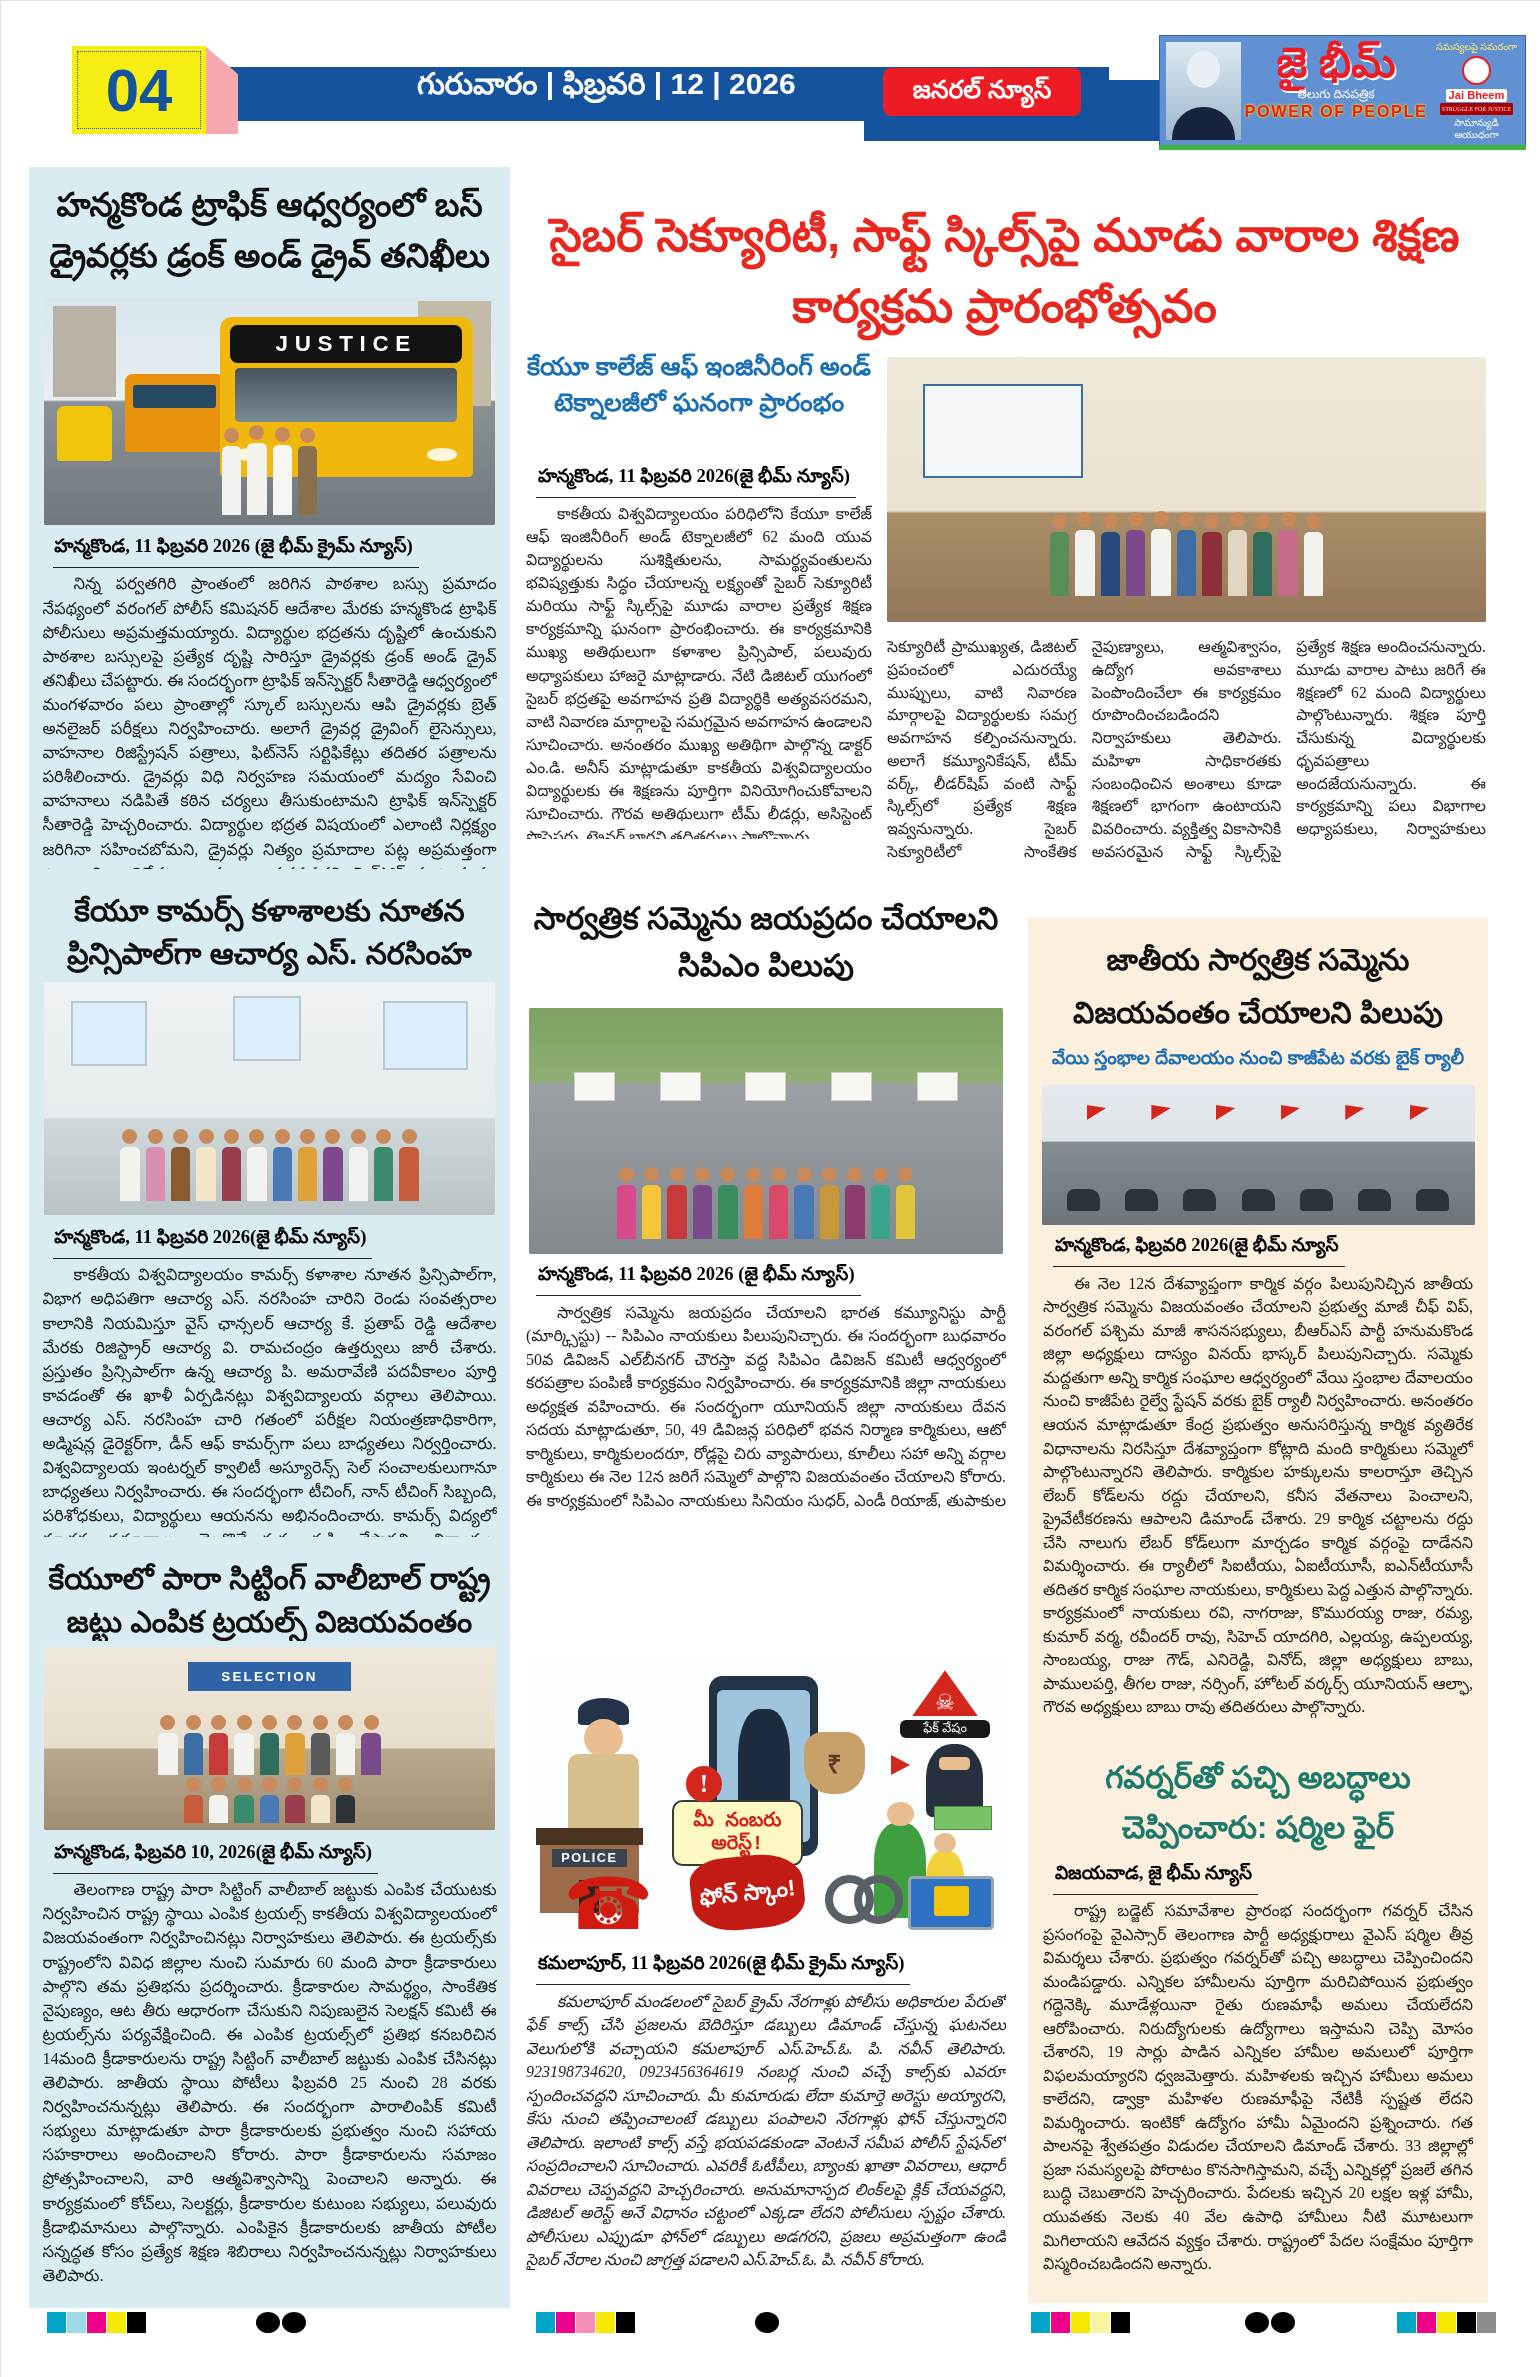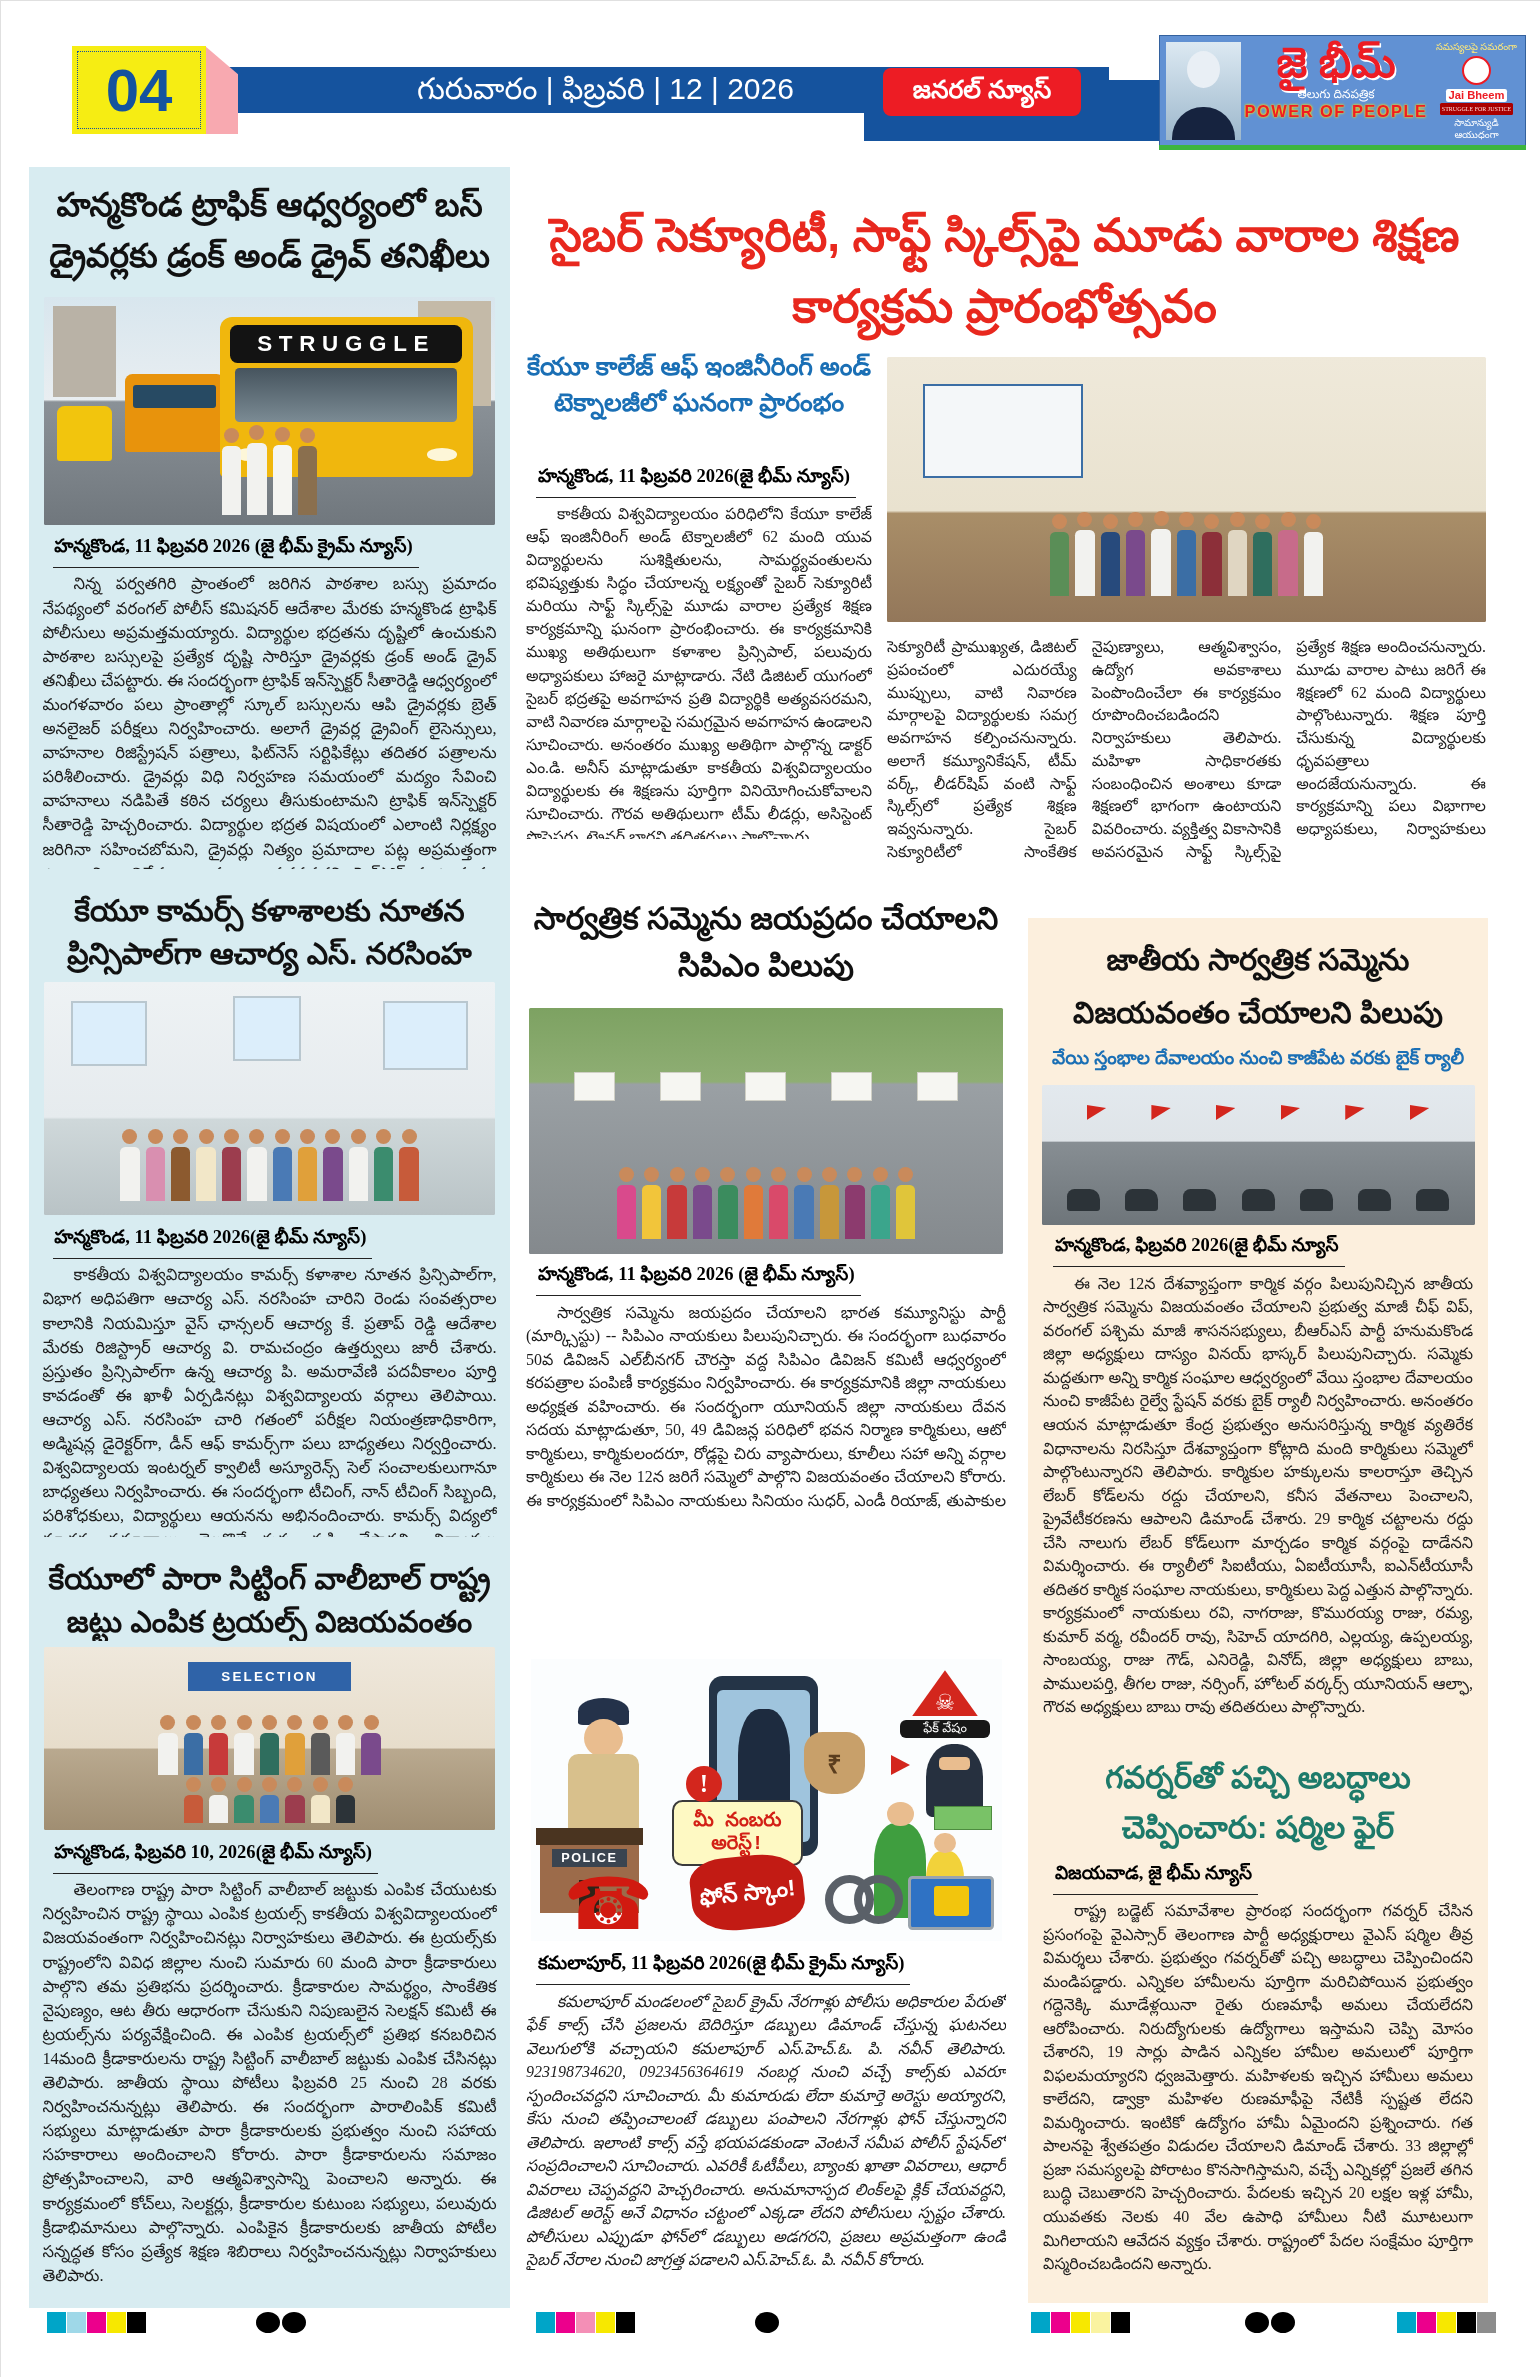--- a/index.html
+++ b/index.html
@@ -6,23 +6,23 @@
   .page{position:relative;width:1541px;height:2377px;background:#ffffff;border:0.7px solid #e0e0e0;
         font-family:"Liberation Serif",serif;overflow:hidden;}
 
   
   .pagenum{position:absolute;left:71px;top:45px;width:134px;height:88px;background:#f6ed13;
            display:flex;align-items:center;justify-content:center;z-index:3;}
   .pagenum .dotted{position:absolute;inset:5.2px;border:1.5px dotted #15539e;}
   .pagenum span{font-family:"Liberation Sans",sans-serif;font-weight:bold;font-size:60px;color:var(--header_blue);}
   .fold{position:absolute;left:204px;top:45px;width:33px;height:88px;background:#f8a9b0;
         clip-path:polygon(0 0,100% 32%,100% 100%,0 100%);z-index:2;}
-  .datebar{position:absolute;left:224px;top:66px;width:884px;height:46px;background:var(--header_blue);
-           color:#fff;display:flex;align-items:flex-end;padding-left:192px;box-sizing:border-box;
-           font-family:"Liberation Sans",sans-serif;font-weight:normal;font-size:30px;z-index:1;overflow:hidden;}
+  .datebar{position:absolute;left:224px;top:66px;width:884px;height:54px;background:var(--header_blue);
+           color:#fff;display:flex;align-items:flex-start;padding-left:192px;box-sizing:border-box;
+           font-family:"Liberation Sans",sans-serif;font-weight:bold;font-size:30px;z-index:1;overflow:hidden;}
   .ribbon{position:absolute;left:863px;top:79px;width:356px;height:61px;background:var(--header_blue);z-index:2;}
   .ribbon-pink{position:absolute;left:1178px;top:79px;width:52px;height:61px;background:#f8a9b0;
                clip-path:polygon(100% 0,0 50%,100% 100%);z-index:3;}
   .badge{position:absolute;left:882px;top:67px;width:198px;height:48px;background:var(--badge_red);
          color:#fff;font-family:"Liberation Sans",sans-serif;font-weight:bold;font-size:25px;
          display:flex;align-items:center;justify-content:center;border-radius:8px;z-index:4;overflow:hidden;}
   .mast{position:absolute;left:1158px;top:34px;width:365px;height:110px;background:var(--masthead_blue);
         border:0.7px solid #33619e;display:flex;z-index:5;overflow:hidden;}
   .amb{width:75px;margin:6px 3px 6px 6px;background:linear-gradient(#dce9f2,#9db8cc);position:relative;flex:none;}
   .amb::before{content:"";position:absolute;left:21px;top:9px;width:33px;height:37px;border-radius:50%;background:#e9eff5;}
@@ -213,21 +213,21 @@
   <div class="col-left">
 
     <div class="art">
       <h2 class="hl hl-a1">హన్మకొండ ట్రాఫిక్ ఆధ్వర్యంలో బస్ డ్రైవర్లకు డ్రంక్ అండ్ డ్రైవ్ తనిఖీలు</h2>
       <div class="photo ph-bus">
         <div class="bldg" style="left:2%;top:4%;width:14%;height:40%;"></div>
         <div class="bldg" style="right:1%;top:2%;width:16%;height:46%;background:#c4baa8;"></div>
         <div class="minibus"></div>
         <div class="auto"></div>
         <div class="bus">
-          <div class="bus-top">STRUGGLE</div>
+          <div class="bus-top">JUSTICE</div>
           <div class="bus-glass"></div>
           <div class="bus-light" style="left:6%;"></div>
           <div class="bus-light" style="right:6%;"></div>
         </div>
         <div class="people" style="bottom:4%;">
           <i class="pp" style="--c:#f2f2ef;height:69px;"></i>
           <i class="pp" style="--c:#f2f2ef;height:72px;"></i>
           <i class="pp" style="--c:#f5f5f2;height:70px;"></i>
           <i class="pp" style="--c:#8a6f4e;height:69px;"></i>
         </div>

